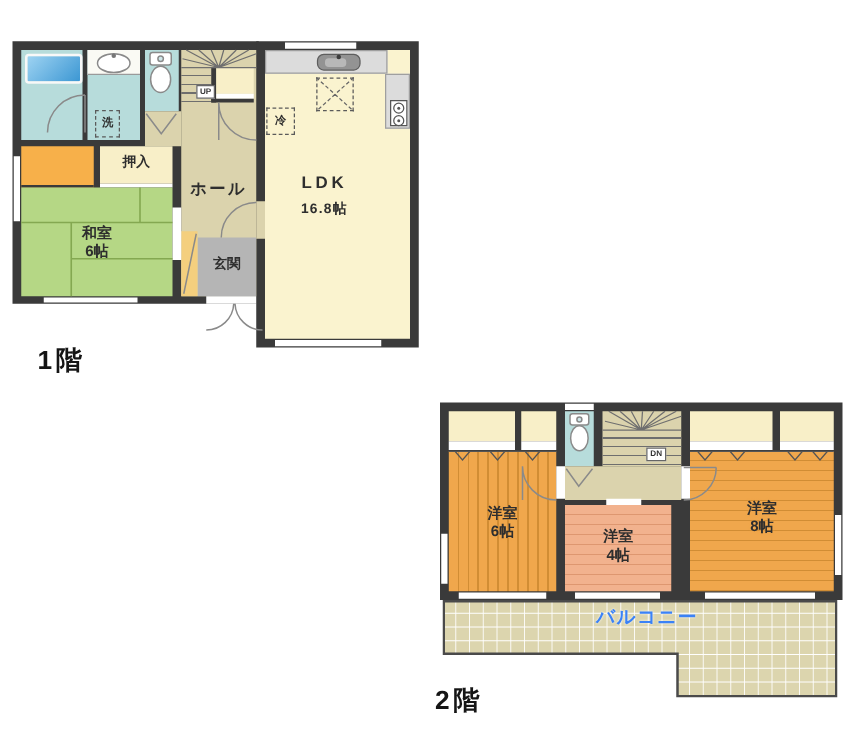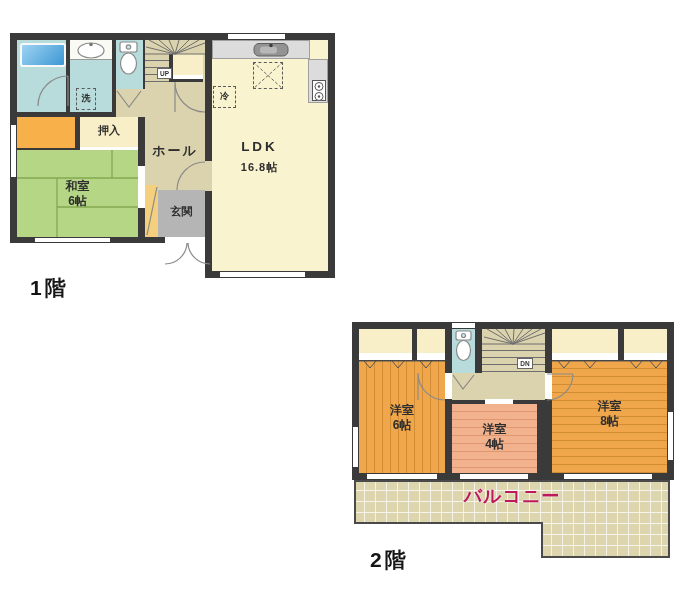--- a/index.html
+++ b/index.html
@@ -136,21 +136,21 @@
 
     <svg class="abs" style="left:2px;top:158px" width="316" height="78" viewBox="0 0 316 78">
       <defs>
         <pattern id="balgrid" width="11" height="11" patternUnits="userSpaceOnUse">
           <rect width="11" height="11" fill="#dcd5ae"></rect>
           <path d="M11,0 V11 M0,11 H11" stroke="#ffffff" stroke-width="1.4"></path>
         </pattern>
       </defs>
       <path d="M1,1 H315 V77 H188 V43 H1 Z" fill="url(#balgrid)" stroke="#4a4a4a" stroke-width="2"></path>
     </svg>
-    <div class="lbl" style="left:100px;top:163px;width:120px;font-size:18px;letter-spacing:1px;color:#be185d;text-shadow:0 0 2px #fff">バルコニー</div>
+    <div class="lbl" style="left:100px;top:163px;width:131px;font-size:15px;letter-spacing:1px;color:#3b82f6;text-shadow:0 0 2px #fff">バルコニー</div>
 
     <div class="room cream" style="left:7px;top:7px;width:53px;height:24px"></div>
     <div class="room cream" style="left:65px;top:7px;width:28px;height:24px"></div>
     <div class="room" style="left:7px;top:31px;width:53px;height:7px;background:#fff"></div>
     <div class="room" style="left:65px;top:31px;width:28px;height:7px;background:#fff"></div>
     <div class="room cyan" style="left:100px;top:7px;width:23px;height:44px"></div>
     <div class="room beige" style="left:130px;top:7px;width:63px;height:44px"></div>
     <div class="treads" style="left:130px;top:22px;width:63px;height:29px"></div>
     <div class="tinybox" style="left:165px;top:36px;width:16px;height:11px">
         <span>DN</span>
@@ -202,15 +202,15 @@
         <path d="M221,52 A26,26 0 0 1 195,78 M195,52 L221,52"></path>
       </g>
       <g stroke="#555" stroke-width="1" fill="none">
         <path d="M7,39 H93 M200,39 H315"></path>
         <path d="M12,39 L18,46 L24,39 M40,39 L46,46 L52,39 M68,39 L74,46 L80,39"></path>
         <path d="M206,39 L212,46 L218,39 M232,39 L238,46 L244,39 M278,39 L284,46 L290,39 M298,39 L304,46 L310,39"></path>
       </g>
     </svg>
   </div>
 
-  <div class="caption" style="left:370px;top:546px">2階</div>
+  <div class="caption" style="left:348px;top:546px">2階</div>
 
 </div>
 
 </body></html>

